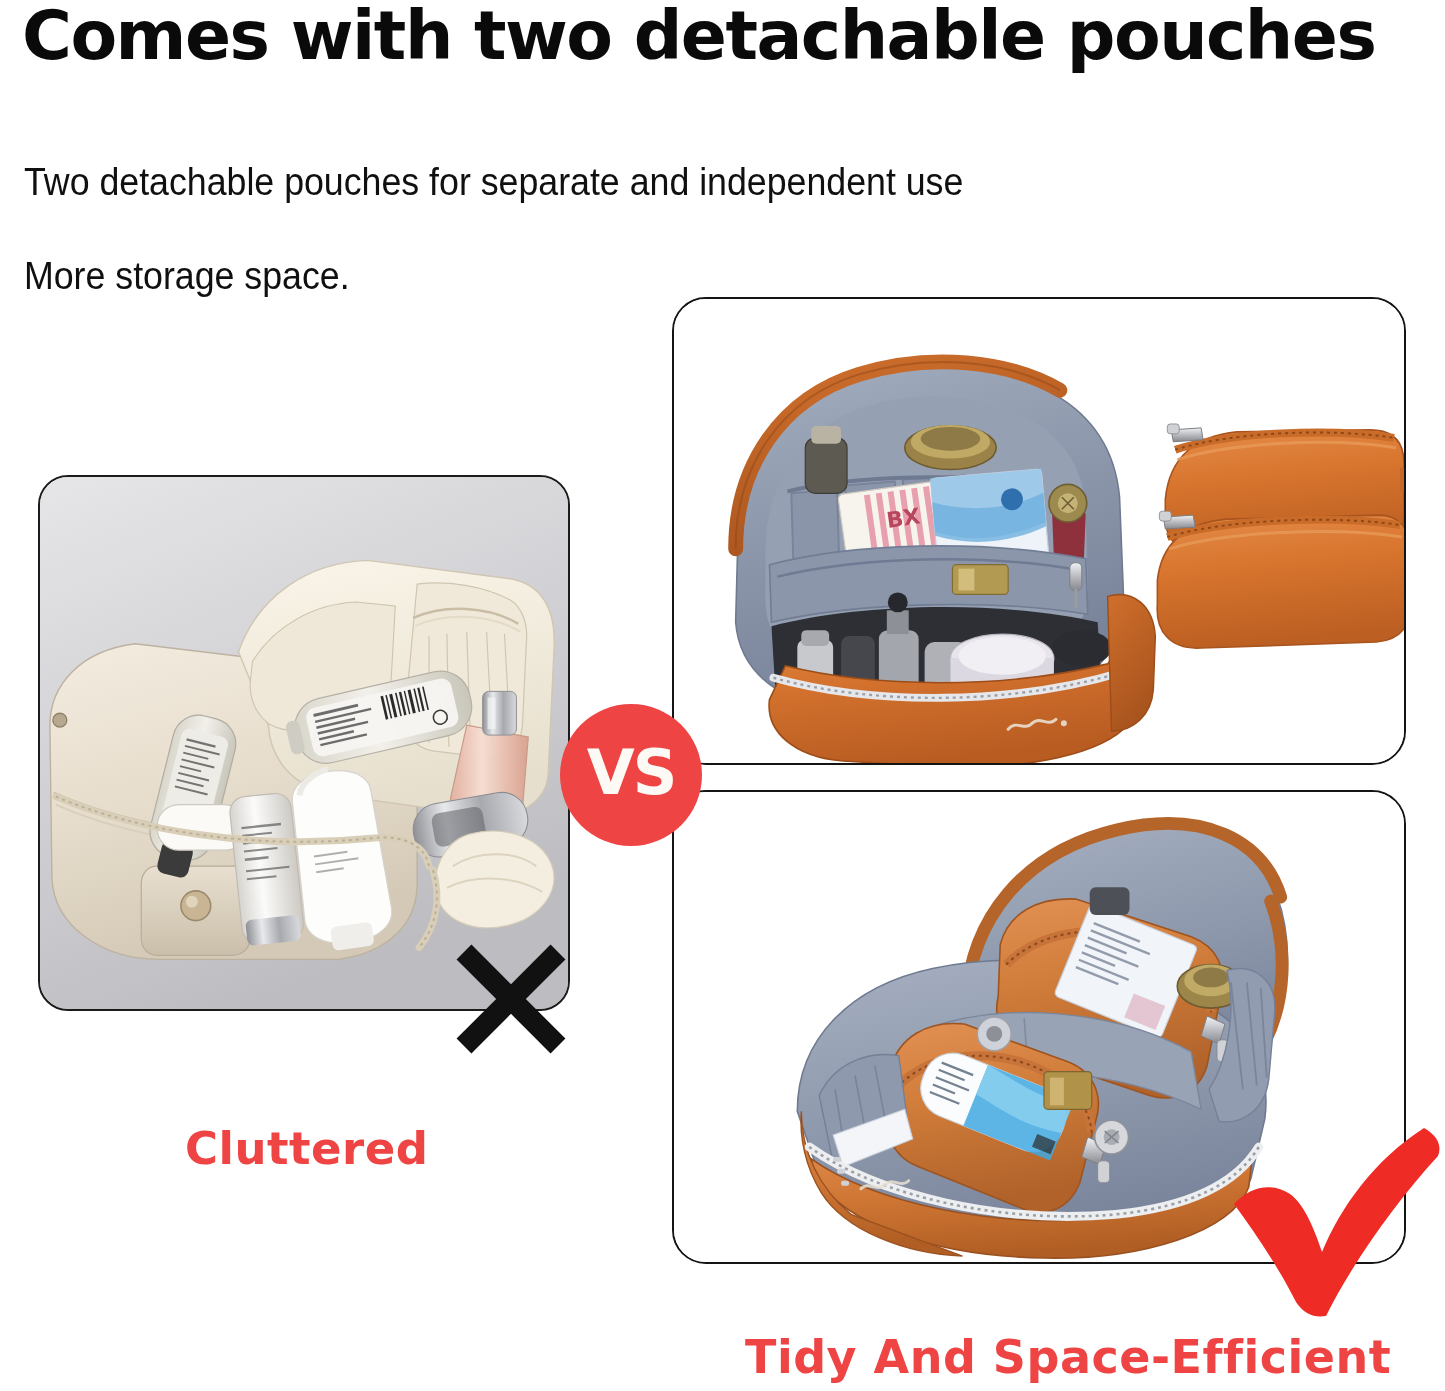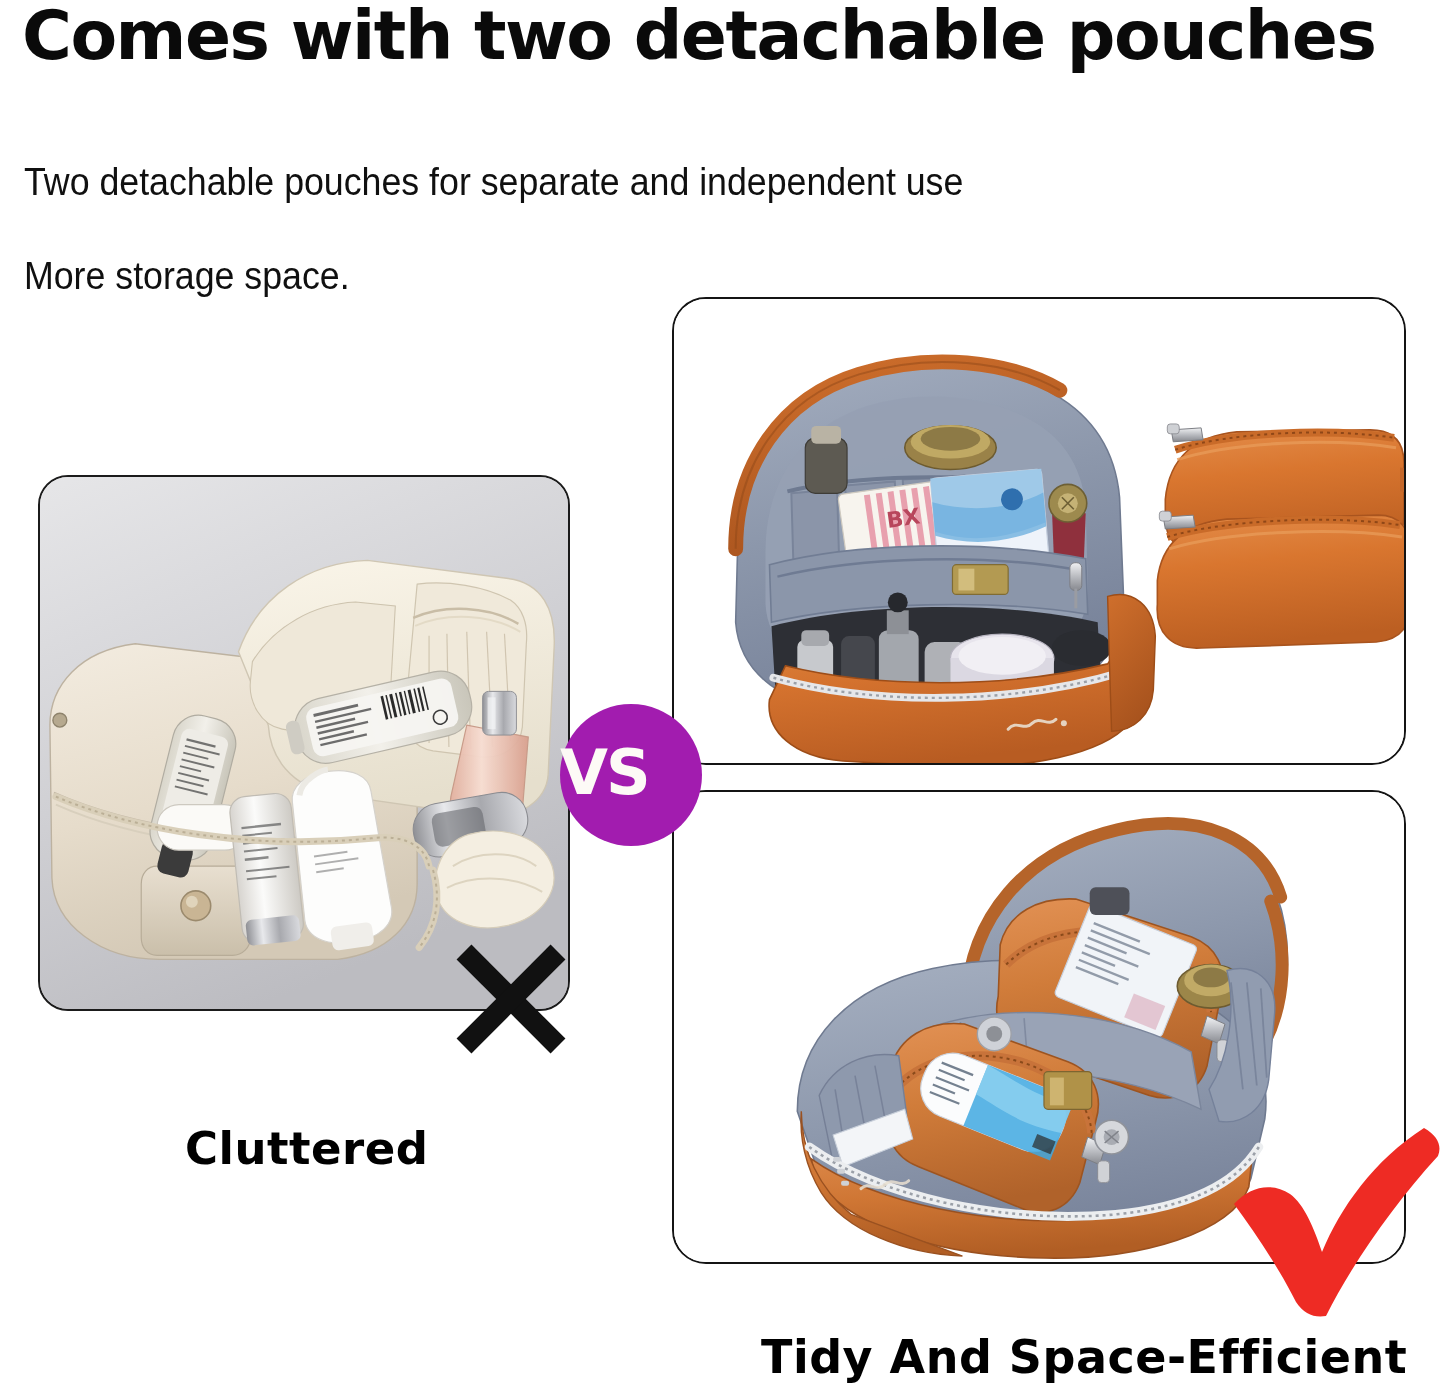--- a/index.html
+++ b/index.html
@@ -59,24 +59,24 @@
     pointer-events: none;
   }
   .xmark svg { display:block; width:100%; height:100%; }
 
   
   .vs-badge {
     position: absolute;
     left: 560px; top: 704px;
     width: 142px; height: 142px;
     border-radius: 50%;
-    background: #a21caf;
+    background: #ef4444;
     display: flex;
     align-items: center;
-    justify-content: flex-start;
+    justify-content: center;
     z-index: 6;
   }
   .vs-badge .vs-text {
     font-family: "DejaVu Sans", sans-serif;
     font-weight: bold;
     font-size: 62px;
     letter-spacing: -2px;
     color: #fdfaf6;
     line-height: 1;
     transform: translateY(-2px);
@@ -102,33 +102,32 @@
     z-index: 7;
     pointer-events: none;
   }
   .checkmark svg { display:block; width:100%; height:100%; }
 
   
   .caption {
     position: absolute;
     font-family: "DejaVu Sans", sans-serif;
     font-weight: bold;
-    color: #000000;
+    color: #ef4444;
     white-space: nowrap;
   }
   .caption-left {
     left: 185px; top: 1122px;
     font-size: 45px;
     letter-spacing: 0.5px;
   }
   .caption-right {
     left: 745px; top: 1330px;
     font-size: 46px;
     letter-spacing: 0.5px;
-    margin-left: 16px;
   }
 </style>
 </head>
 <body>
 
 <div id="root">
 
   <div class="headline">Comes with two detachable pouches</div>
 
   <div class="subline l1">Two detachable pouches for separate and independent use</div>

